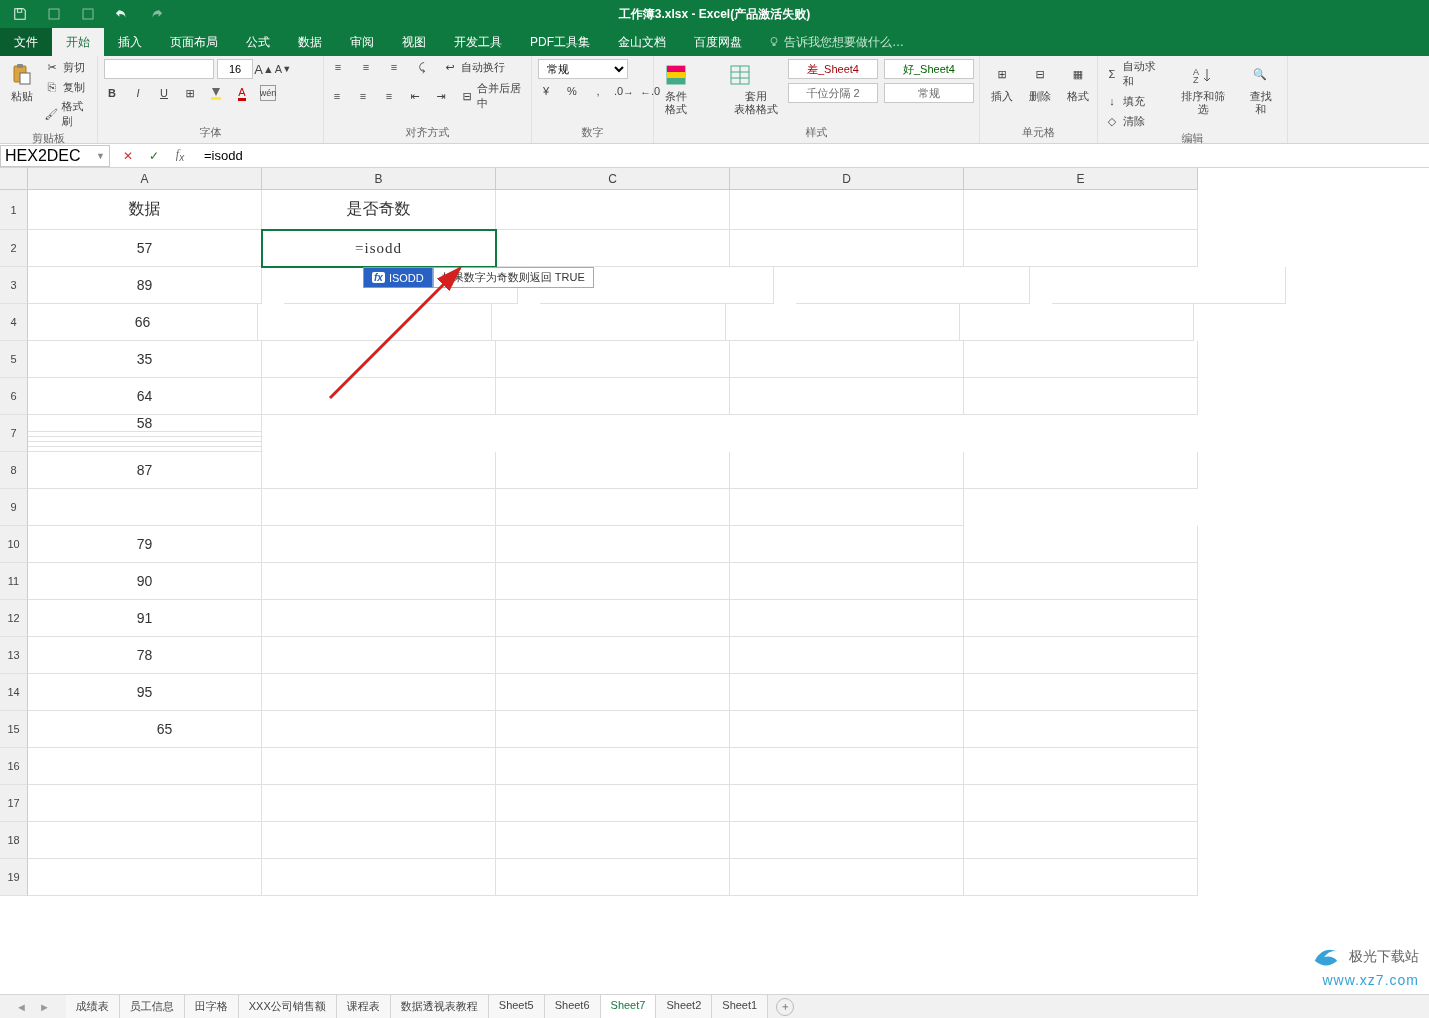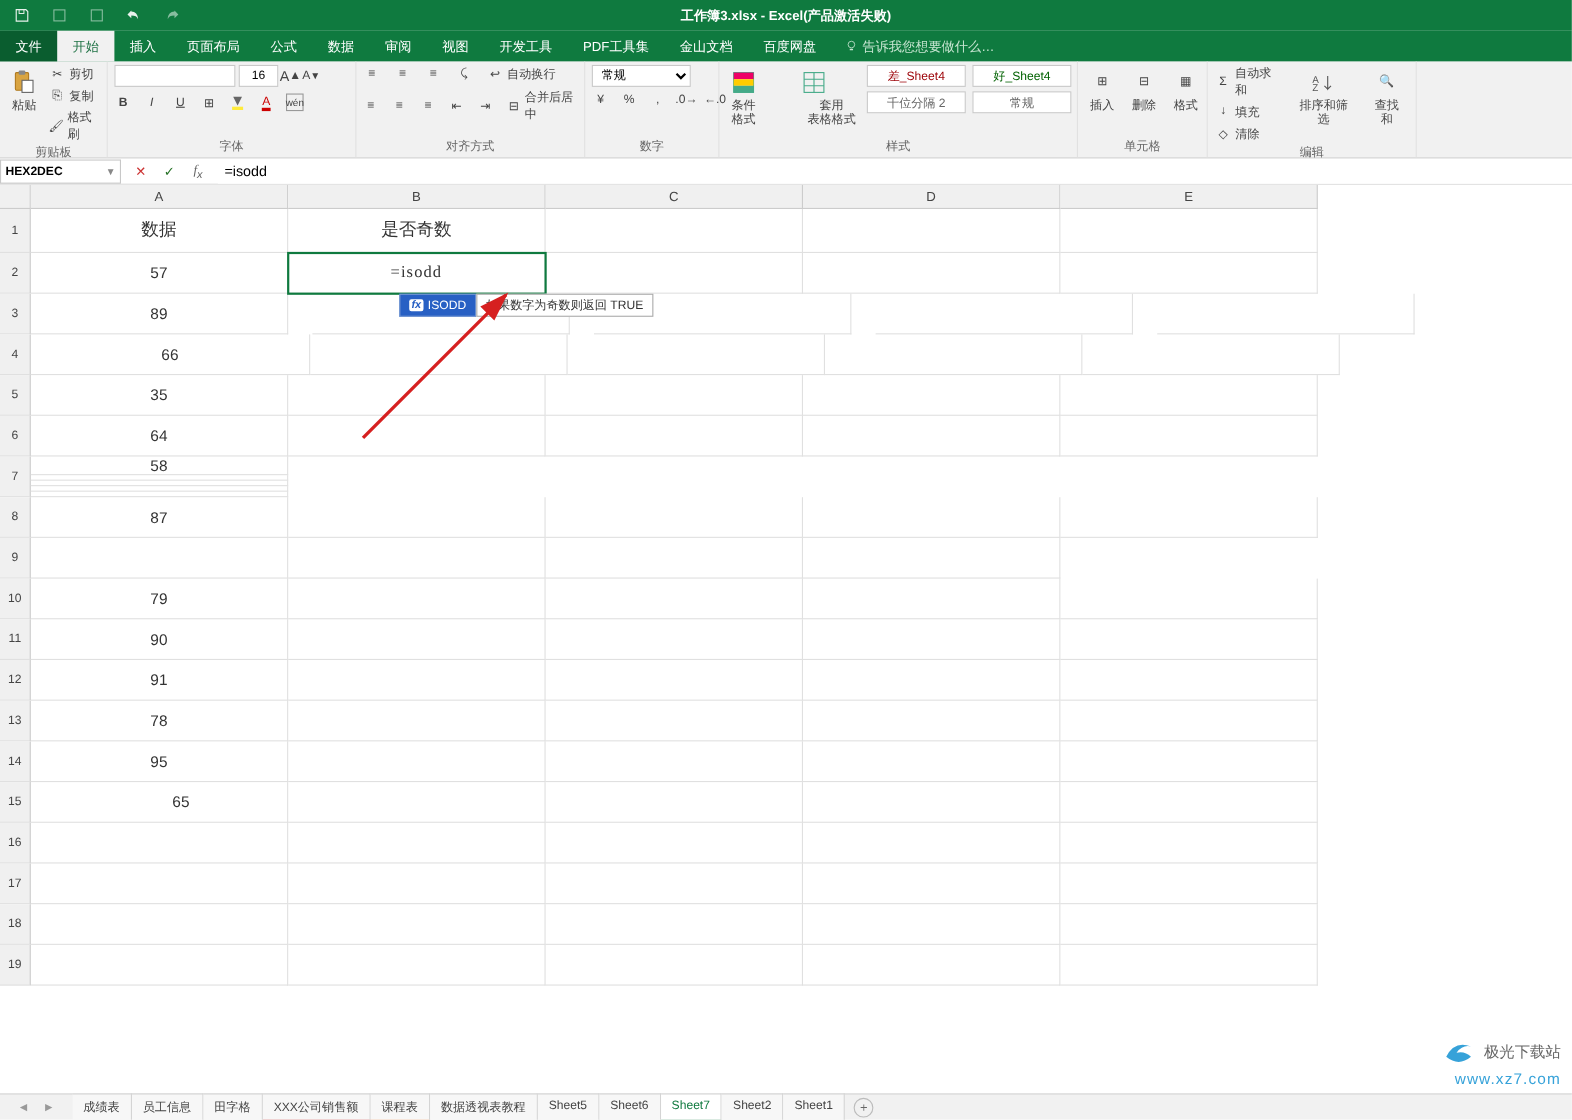--- a/index.html
+++ b/index.html
@@ -32,21 +32,21 @@
 .font-select { width:110px; height:20px; border:1px solid #c8c8c8; background:#fff; font-size:11px; padding:0 4px;}
 .size-select { width:36px; height:20px; border:1px solid #c8c8c8; background:#fff; font-size:11px; padding:0 4px; text-align:center;}
 .num-format { width:90px; height:20px; border:1px solid #c8c8c8; background:#fff; font-size:11px; padding:0 4px;}
 .style-box { width:90px;height:20px;border:1px solid #c8c8c8;background:#fff;display:flex;align-items:center;justify-content:center;font-size:11px;color:#666;}
 .style-box.bad { color:#9c0006; }
 .style-box.good { color:#006100; }
 
 
 .fbar { height:24px; border-bottom:1px solid #d4d4d4; display:flex; align-items:center; background:#fff; font-size:12px;}
 .name-box { width:110px; height:22px; border:1px solid #c8c8c8; padding:0 4px; font-size:12px; display:flex;align-items:center; justify-content:space-between;}
-.name-box input { border:none;outline:none; width:80px; font-size:11px;font-weight:bold;}
+.name-box input { border:none;outline:none; width:80px; font-size:16px;}
 .fbar-btns { display:flex; align-items:center; gap:10px; padding:0 10px; color:#666;}
 .fbar-btn { width:16px;height:16px;display:flex;align-items:center;justify-content:center;cursor:pointer;}
 .fbar-input { flex:1; height:22px; border:none; padding:0 6px; font-size:13px; outline:none;}
 
 
 .sheet { position:absolute; top:168px; left:0; right:0; bottom:24px; background:#fff; overflow:hidden;}
 .corner { position:absolute; left:0; top:0; width:28px; height:22px; background:#f0f0f0; border-right:1px solid #ccc; border-bottom:1px solid #ccc;}
 .col-headers { position:absolute; left:28px; top:0; height:22px; display:flex;}
 .ch { border-right:1px solid #ccc; border-bottom:1px solid #ccc; background:#f0f0f0; text-align:center; font-size:12px; color:#444; line-height:22px;}
 .row-headers { position:absolute; left:0; top:22px; width:28px;}
@@ -400,21 +400,21 @@
         <div class="cell" style="width: 234px; height: 37px;"></div>
       </div>
       <div class="row data" style="height: 37px; gap: 22px;">
         <div class="cell" style="width: 234px; height: 37px;">89</div>
         <div class="cell" style="width: 234px; height: 37px;"></div>
         <div class="cell" style="width: 234px; height: 37px;"></div>
         <div class="cell" style="width: 234px; height: 37px;"></div>
         <div class="cell" style="width: 234px; height: 37px;"></div>
       </div>
       <div class="row data" style="height: 37px;">
-        <div class="cell" style="width: 254px; height: 37px;">66</div>
+        <div class="cell" style="width: 230px; height: 37px;">66</div>
         <div class="cell" style="width: 234px; height: 37px;"></div>
         <div class="cell" style="width: 234px; height: 37px;"></div>
         <div class="cell" style="width: 234px; height: 37px;"></div>
         <div class="cell" style="width: 234px; height: 37px;"></div>
       </div>
       <div class="row data" style="height: 37px;">
         <div class="cell" style="width: 234px; height: 37px;">35</div>
         <div class="cell" style="width: 234px; height: 37px;"></div>
         <div class="cell" style="width: 234px; height: 37px;"></div>
         <div class="cell" style="width: 234px; height: 37px;"></div>

